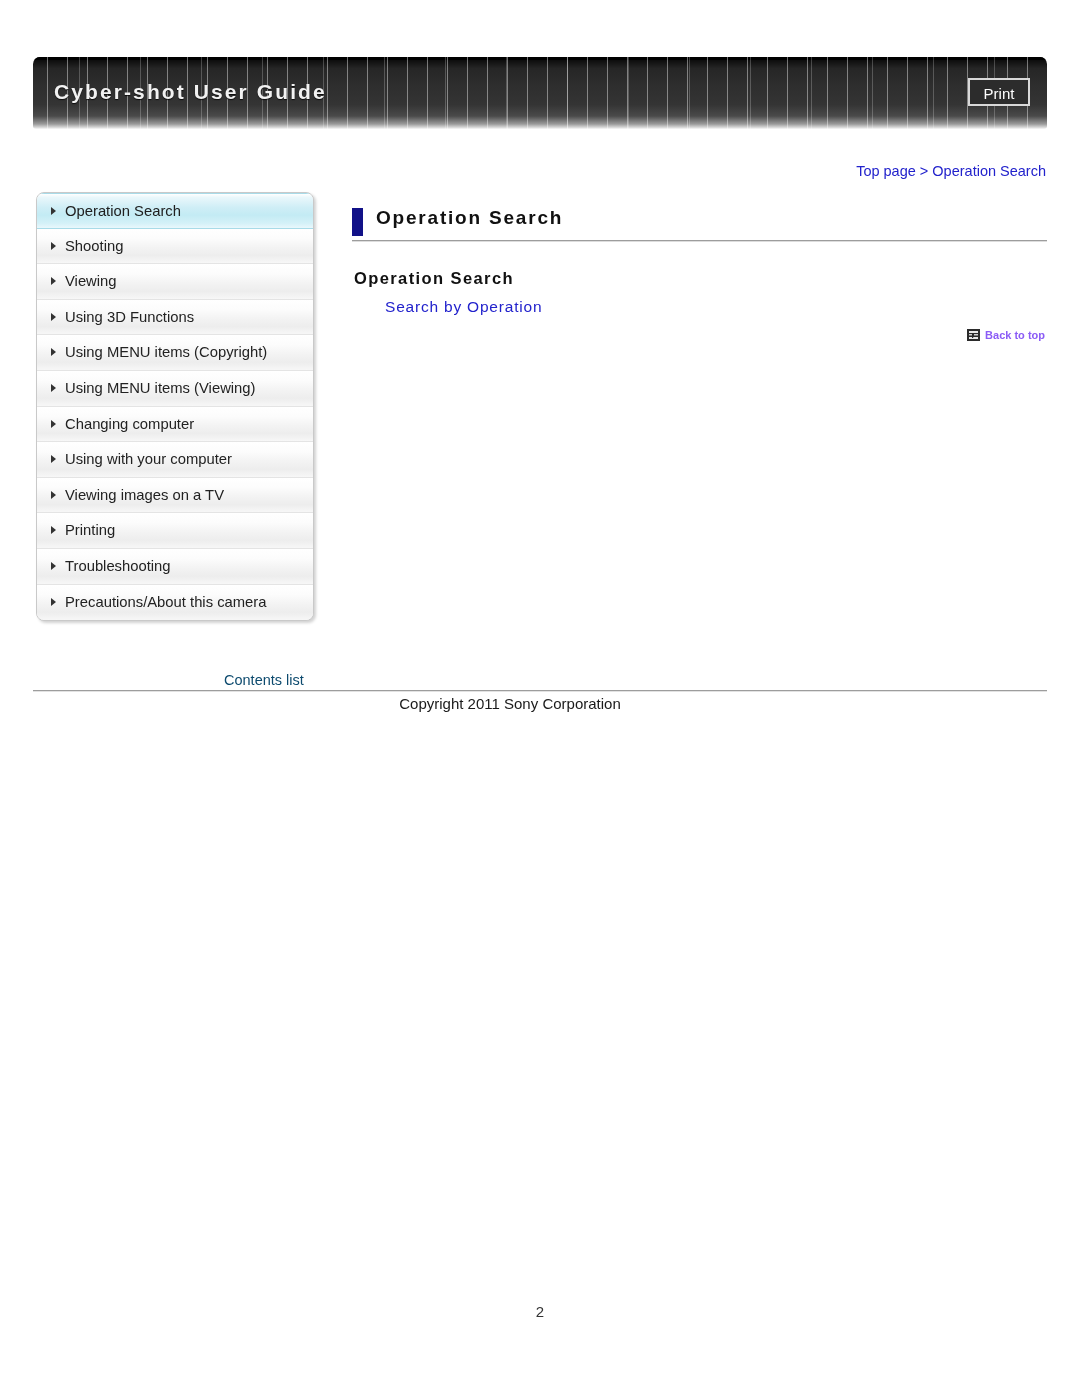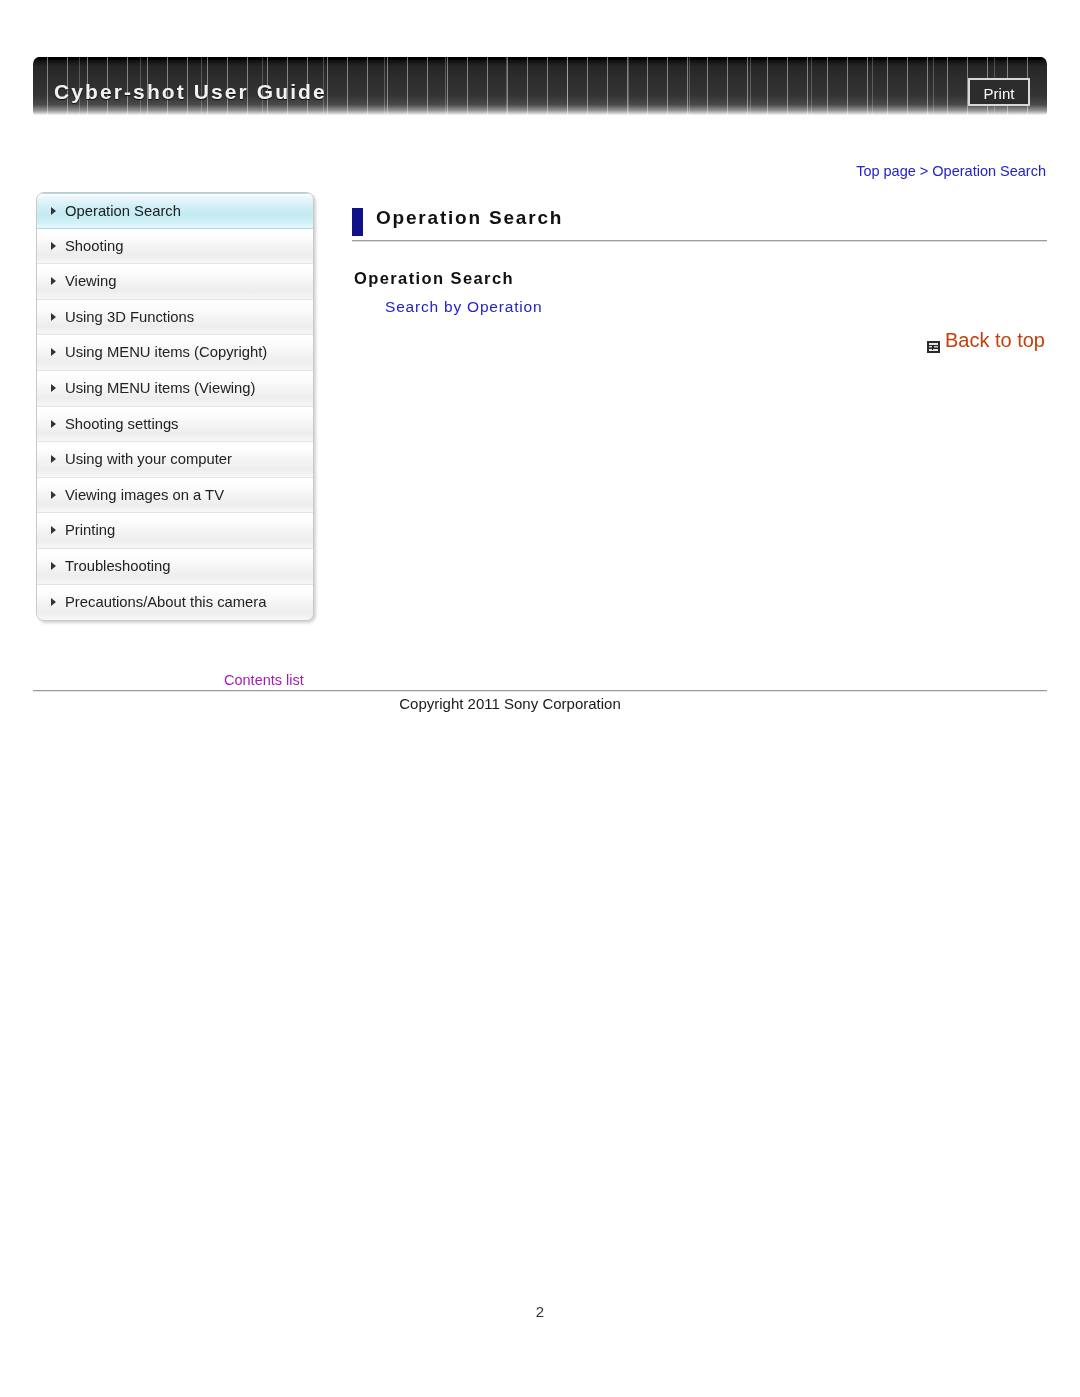--- a/index.html
+++ b/index.html
@@ -23,21 +23,21 @@
     width: 1080px;
     height: 1397px;
   }
 
   
   .header-banner {
     position: absolute;
     left: 33px;
     top: 57px;
     width: 1014px;
-    height: 58px;
+    height: 72px;
     border-radius: 7px 7px 3px 3px;
     overflow: hidden;
     background:
       linear-gradient(to bottom,
         #000000 0%,
         #0a0a0a 3%,
         #262626 16%,
         #2e2e2e 40%,
         #343434 66%,
         #4a4a4a 82%,
@@ -190,21 +190,21 @@
     bottom: 0;
     background: #dcdcdc;
   }
 
   
   .contents-list {
     position: absolute;
     left: 224px;
     top: 672px;
     font-size: 14.5px;
-    color: #a21caf;
+    color: #0c4a6e;
     text-decoration: none;
     cursor: pointer;
     white-space: nowrap;
   }
 
   
   .main {
     position: absolute;
     left: 352px;
     top: 207px;
@@ -258,25 +258,26 @@
     letter-spacing: 0.8px;
     color: #2222cc;
     text-decoration: none;
     cursor: pointer;
     white-space: nowrap;
   }
   .back-to-top {
     position: absolute;
     right: 2px;
     top: 122px;
-    font-size: 20px;
-    color: #c2410c;
+    font-size: 11px;
+    color: #8b5cf6;
     text-decoration: none;
     cursor: pointer;
     white-space: nowrap;
+    font-weight: bold;
   }
   .bt-icon {
     display: inline-block;
     width: 13px;
     height: 12px;
     vertical-align: middle;
     margin-right: 5px;
     position: relative;
     top: -1px;
   }
@@ -345,21 +346,21 @@
     <div class="nav-item">
       <span class="nav-arrow"></span><span class="nav-label">Using 3D Functions</span>
     </div>
     <div class="nav-item">
       <span class="nav-arrow"></span><span class="nav-label">Using MENU items (Copyright)</span>
     </div>
     <div class="nav-item">
       <span class="nav-arrow"></span><span class="nav-label">Using MENU items (Viewing)</span>
     </div>
     <div class="nav-item">
-      <span class="nav-arrow"></span><span class="nav-label">Shooting settings</span>
+      <span class="nav-arrow"></span><span class="nav-label">Changing computer</span>
     </div>
     <div class="nav-item">
       <span class="nav-arrow"></span><span class="nav-label">Using with your computer</span>
     </div>
     <div class="nav-item">
       <span class="nav-arrow"></span><span class="nav-label">Viewing images on a TV</span>
     </div>
     <div class="nav-item">
       <span class="nav-arrow"></span><span class="nav-label">Printing</span>
     </div>

